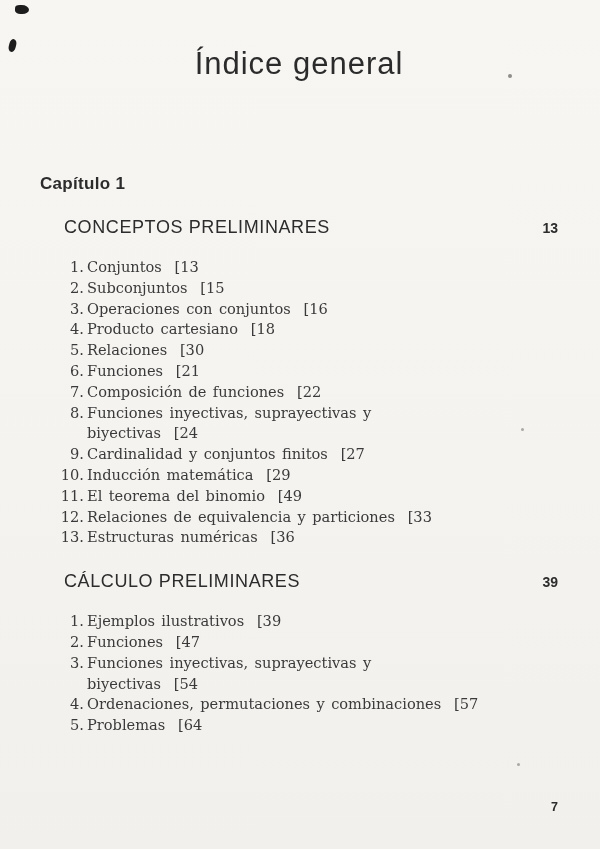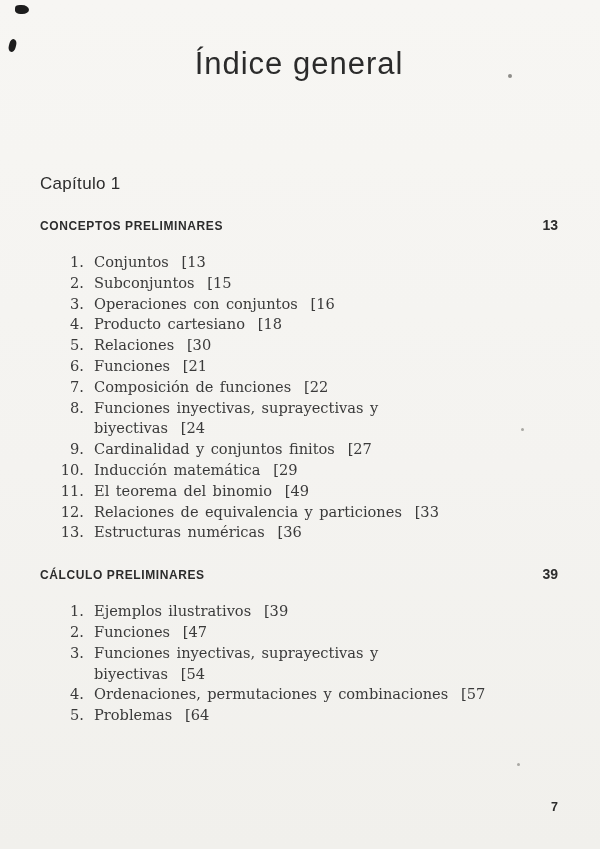--- a/index.html
+++ b/index.html
@@ -19,38 +19,39 @@
     margin-top:46px;
     text-align:center;
     font-size:31px;
     font-weight:normal;
     letter-spacing:1px;
     color:#2b2b2b;
   }
 
   .chapter-label{
     font-size:17px;
-    font-weight:normal;
+    font-weight:bold;
     color:#2c2c2c;
     letter-spacing:.3px;
   }
   .chapter-label.first{margin-top:92px;}
   .chapter-label.second{margin-top:44px;}
 
   .chapter-head{
     display:flex;
     justify-content:space-between;
     align-items:baseline;
     margin-top:23px;
   }
   .chapter-heading{
-    font-size:12px;
-    font-weight:bold;
+    font-size:18px;
+    font-weight:normal;
     letter-spacing:.6px;
     color:#2c2c2c;
+    margin-left:24px;
   }
   .chapter-page{
     font-size:14px;
     font-weight:bold;
     color:#2c2c2c;
   }
 
   .toc-list{margin-top:19px;}
   .toc-row{
     display:flex;
@@ -59,21 +60,21 @@
     font-size:14.6px;
     color:#3a3a3a;
     word-spacing:.12em;
   }
   .toc-row .num{
     width:44px;
     text-align:right;
     flex:0 0 44px;
   }
   .toc-row .txt{
-    margin-left:10px;
+    margin-left:3px;
     white-space:pre;
   }
 
   .folio{
     position:absolute;
     right:42px;
     bottom:35px;
     font-size:12.5px;
     font-weight:bold;
     color:#2c2c2c;

